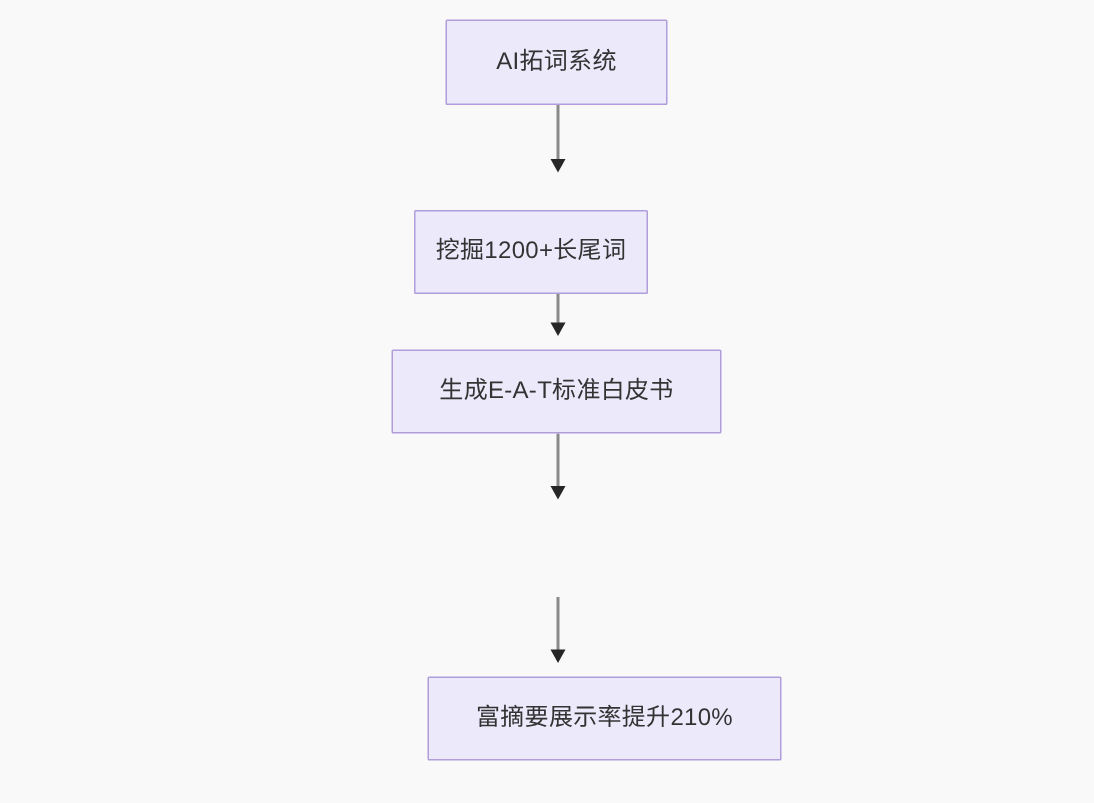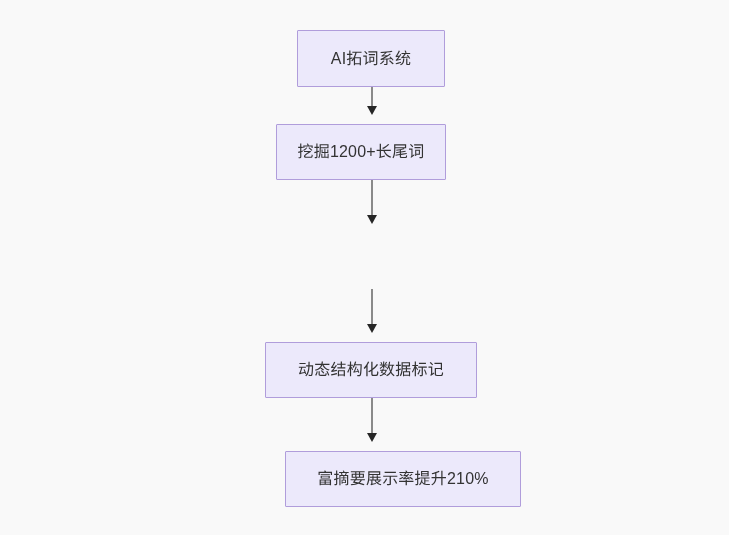--- a/index.html
+++ b/index.html
@@ -75,26 +75,26 @@
   </div>
   <div class="edge" id="edge-2" style="left: 371px; top: 289px; height: 44px;">
     <div class="edge-line" style="height: 36px; background: rgb(138, 138, 138);"></div>
     <div class="edge-head" style="top: 35px; border-top-color: rgb(38, 38, 38);"></div>
   </div>
   <div class="edge" id="edge-3" style="left: 371px; top: 398px; height: 44px;">
     <div class="edge-line" style="height: 36px; background: rgb(138, 138, 138);"></div>
     <div class="edge-head" style="top: 35px; border-top-color: rgb(38, 38, 38);"></div>
   </div>
 
-  <div class="node" id="node-0" style="left: 297px; top: 30px; width: 148px; height: 57px; background: rgb(236, 233, 251); border-color: rgb(176, 157, 219); color: rgb(51, 51, 51);">
+  <div class="node" id="node-0" style="left: 297px; top: 13px; width: 148px; height: 57px; background: rgb(236, 233, 251); border-color: rgb(176, 157, 219); color: rgb(51, 51, 51);">
     <span class="node-label">AI拓词系统</span>
   </div>
-  <div class="node" id="node-1" style="left: 276px; top: 124px; width: 170px; height: 56px; background: rgb(236, 233, 251); border-color: rgb(176, 157, 219); color: rgb(51, 51, 51);">
+  <div class="node" id="node-1" style="left: 276px; top: 140px; width: 156px; height: 56px; background: rgb(236, 233, 251); border-color: rgb(176, 157, 219); color: rgb(51, 51, 51);">
     <span class="node-label">挖掘1200+长尾词</span>
   </div>
-  <div class="node" id="node-3" style="left: 265px; top: 342px; width: 212px; height: 56px; background: rgb(236, 233, 251); border-color: rgb(176, 157, 219); color: rgb(51, 51, 51);">
-    <span class="node-label">动态结构化数据标记</span>
+  <div class="node" id="node-2" style="left: 261px; top: 233px; width: 220px; height: 56px; background: rgb(236, 233, 251); border-color: rgb(176, 157, 219); color: rgb(51, 51, 51);">
+    <span class="node-label">生成E-A-T标准白皮书</span>
   </div>
   <div class="node" id="node-4" style="left: 253px; top: 451px; width: 236px; height: 56px; background: rgb(236, 233, 251); border-color: rgb(176, 157, 219); color: rgb(51, 51, 51); margin-left: 32px;">
     <span class="node-label">富摘要展示率提升210%</span>
   </div>
 
 </div>
 
 </body></html>

